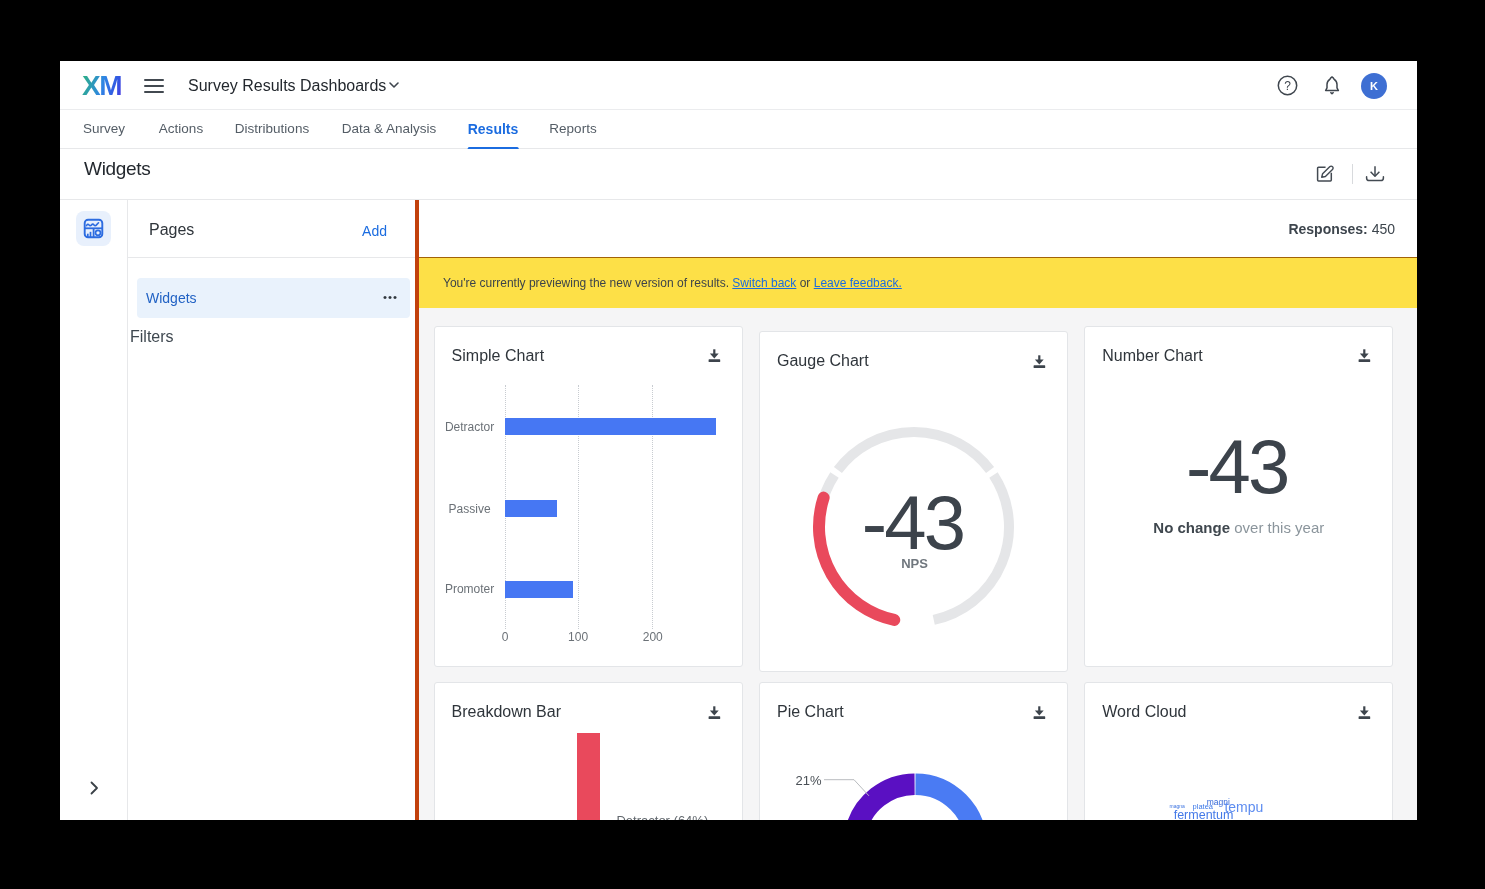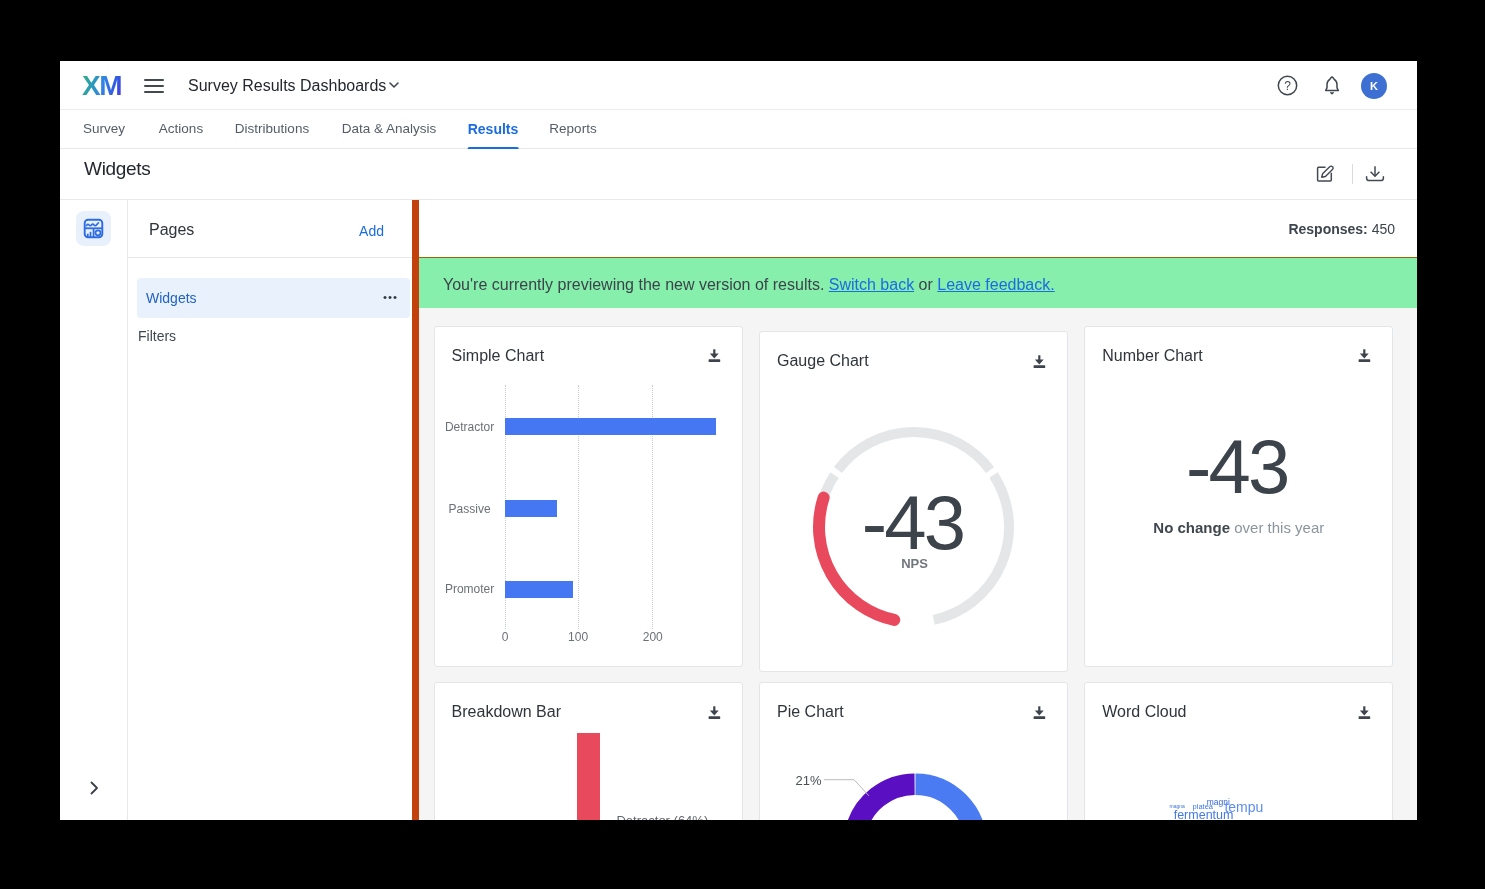--- a/index.html
+++ b/index.html
@@ -36,39 +36,39 @@
 #wbar h1 { position:absolute; left:24px; top:8.5px; font-size:19px; font-weight:400;
   letter-spacing:-0.3px; color:#23282e; }
 #wsep { position:absolute; left:1292px; top:15px; width:1px; height:20px; background:#d8dadd; }
 
 #rail { position:absolute; left:0; top:139px; width:68px; height:620px;
   border-right:1px solid #e7e8ea; background:#fff; }
 #railicon { position:absolute; left:16px; top:11px; width:35px; height:35px;
   border-radius:8px; background:#e8f0fc; }
 #railchev { position:absolute; left:30px; top:581px; }
 #pages { position:absolute; left:68px; top:139px; width:291px; height:620px;
-  border-right:7px solid #c2410c; background:#fff; }
+  border-right:4px solid #c2410c; background:#fff; }
 #pageshdr { position:absolute; left:0; top:0; width:100%; height:58px;
   border-bottom:1px solid #e7e8ea; }
 #pageshdr .t { position:absolute; left:21px; top:21px; font-size:16px; color:#2f353b; }
 #pageshdr .add { position:absolute; right:28px; top:23px; font-size:14px; color:#1b6ce0; }
 #pwidg { position:absolute; left:9px; top:78px; width:273px; height:39.5px;
   background:#e9f2fc; border-radius:4px; }
 #pwidg .t { position:absolute; left:9px; top:12px; font-size:14px; color:#2162c4; }
 #pwidg .dots { position:absolute; right:12px; top:0; height:39.5px; line-height:38px;
   font-size:11.5px; letter-spacing:1px; color:#30373d; }
-#pfilt { position:absolute; left:10px; top:128px; font-size:14px; color:#3f4850; }
+#pfilt { position:absolute; left:2px; top:128px; font-size:16px; color:#3f4850; }
 
 #content { position:absolute; left:359px; top:139px; width:998px; height:620px;
   background:#f5f5f6; }
 #resprow { position:absolute; left:0; top:0; width:100%; height:58px; background:#fff;
   border-bottom:1px solid #a16207; font-size:14px; color:#3d454d; }
 #resprow .in { position:absolute; right:22px; top:21px; }
-#banner { position:absolute; left:0; top:58px; width:100%; height:50px; background:#86efac;
-  font-size:16px; color:#3c434a; }
+#banner { position:absolute; left:0; top:58px; width:100%; height:50px; background:#fde047;
+  font-size:12px; color:#3c434a; }
 #banner .in { position:absolute; left:24px; top:18px; }
 #banner a { color:#1b6ce0; text-decoration:underline; }
 .card { position:absolute; width:309px; background:#fff;
   border:1px solid #e3e5e8; border-radius:3px; }
 .card h2 { position:absolute; left:17px; top:20px; font-size:16px; font-weight:400;
   color:#2f353b; }
 .dl { position:absolute; right:20px; top:22.5px; }
 
 .grid { position:absolute; width:1px; border-left:1px dotted #c8ccd1; top:58.5px; height:244px; }
 .bar { position:absolute; background:#4677f3; height:17px; }

